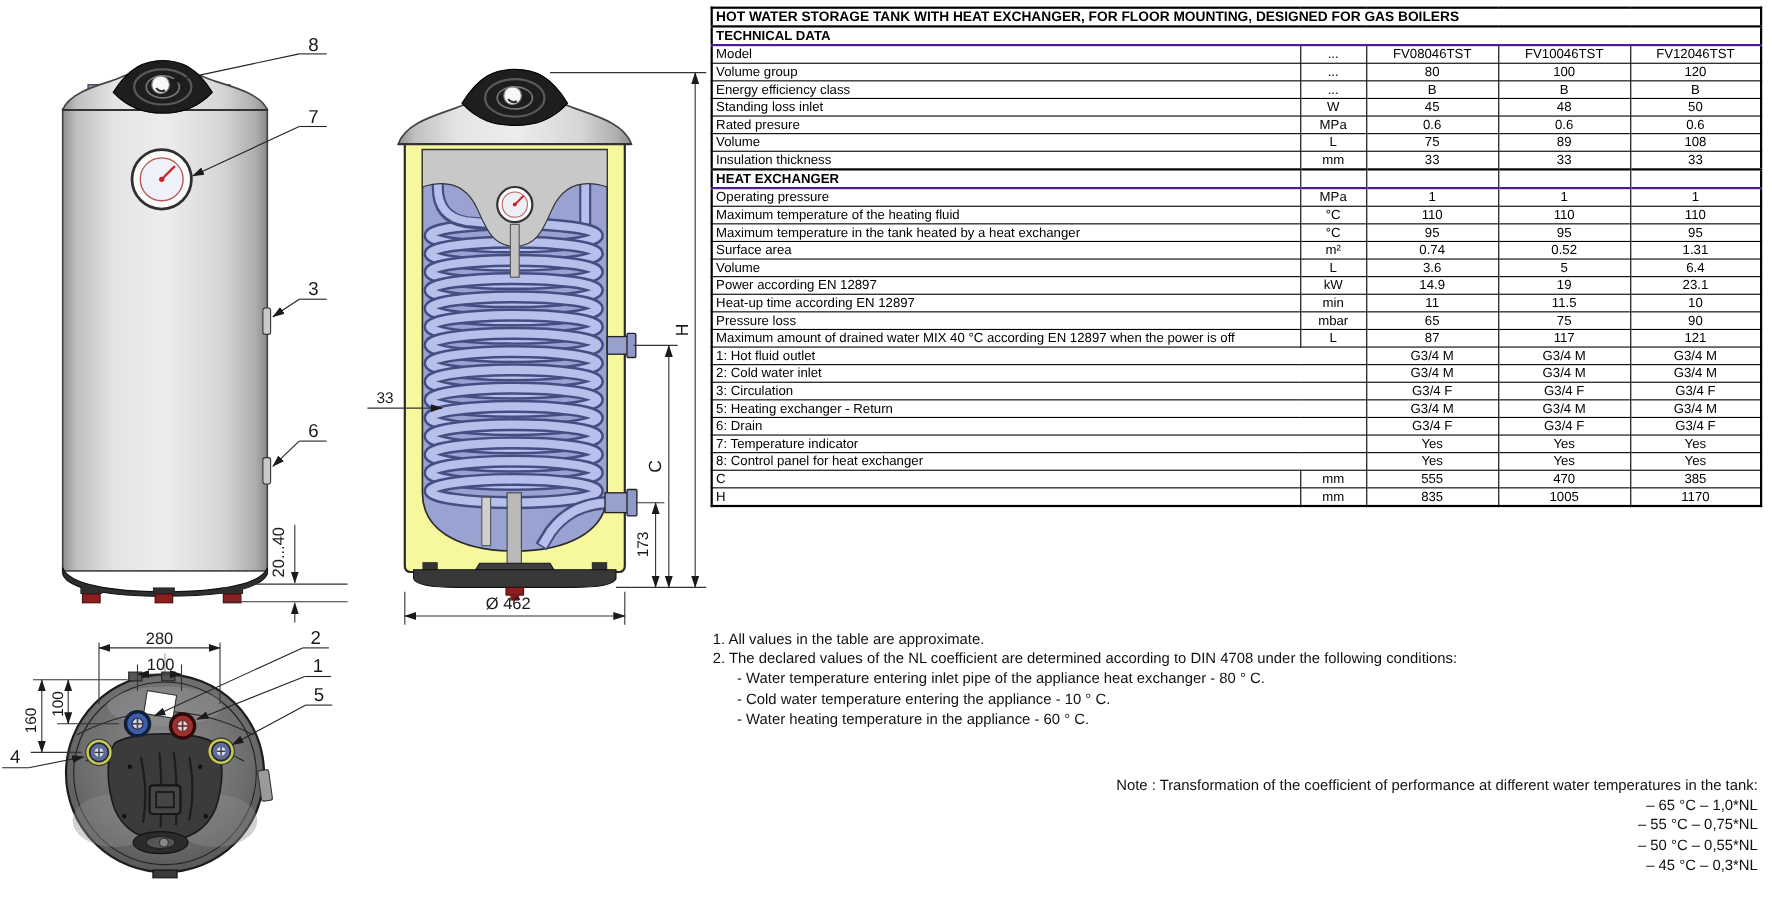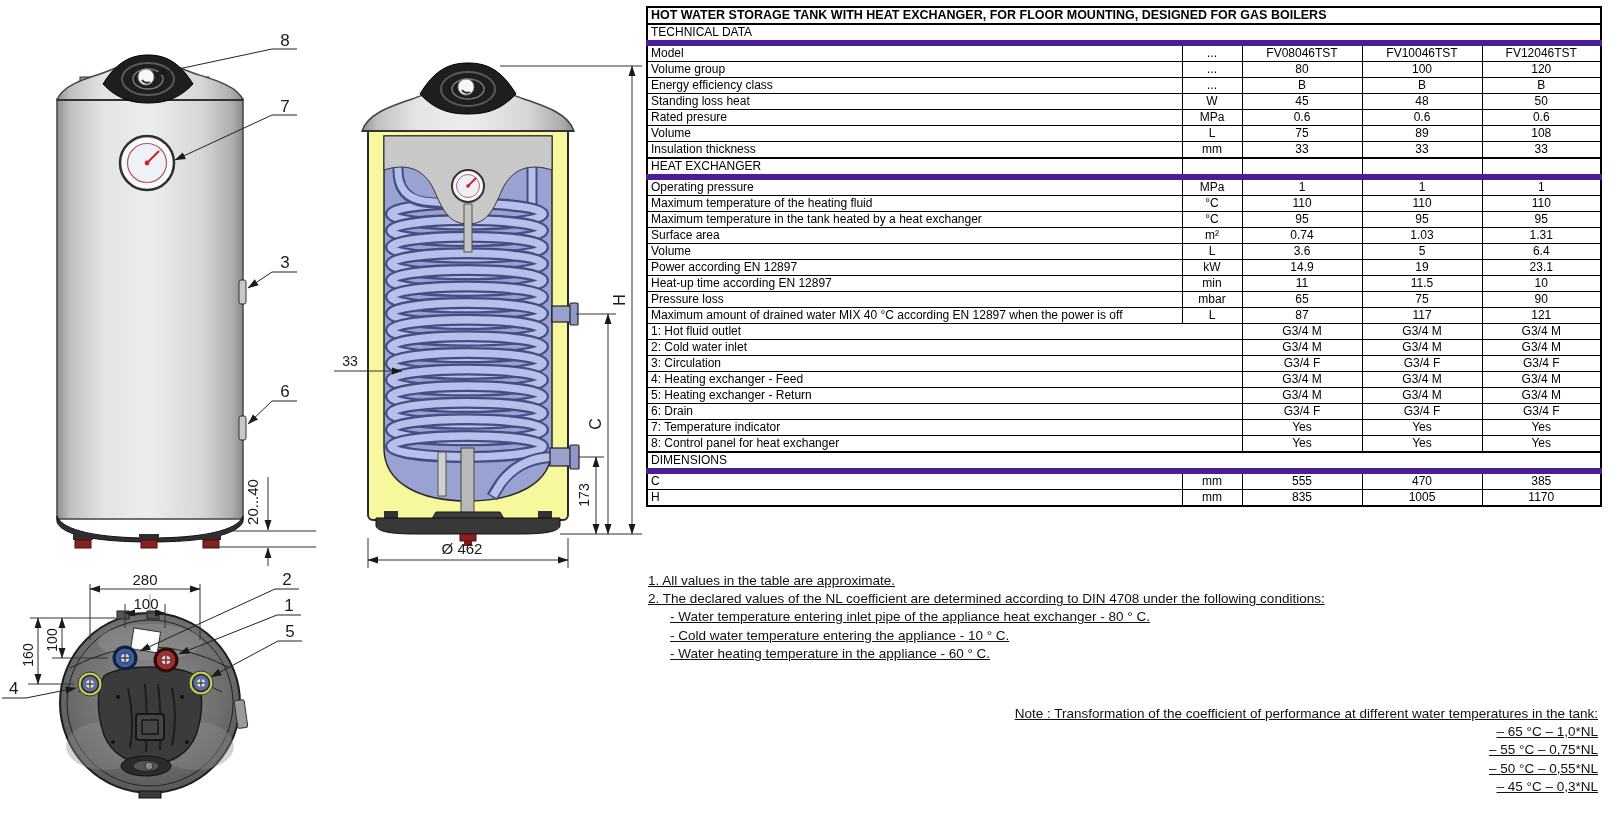--- a/index.html
+++ b/index.html
@@ -6,22 +6,22 @@
   body{width:1611px;height:824px;position:relative;overflow:hidden;
        font-family:"Liberation Sans",sans-serif;color:#000;}
   #drawing-area{position:absolute;left:0;top:0;width:646px;height:824px;}
   #spec-table{position:absolute;left:646px;top:6px;width:956px;border-collapse:collapse;
               table-layout:fixed;border:2px solid #000;}
   #spec-table td{border:1px solid #000;font-size:12px;height:15px;padding:0 3px;
                  vertical-align:middle;line-height:1.18;}
   #spec-table td.label{text-align:left;}
   #spec-table td.unit,#spec-table td.value{text-align:center;}
   #spec-table tr.title-row td{font-weight:bold;font-size:12.5px;margin-left:30px;}
-  #spec-table tr.section-row td{font-weight:normal;border-top:2px solid #000;border-bottom:6px solid #4c1d95;}
-  .notes{position:absolute;left:648px;width:950px;font-size:13.5px;line-height:18.2px;color:#111;text-decoration:underline;}
+  #spec-table tr.section-row td{font-weight:bold;border-top:2px solid #000;border-bottom:2px solid #4c1d95;}
+  .notes{position:absolute;left:648px;width:950px;font-size:13.5px;line-height:18.2px;color:#111;}
   #notes-list{top:572px;}
   #note-block-list{top:705px;text-align:right;}
   .note-line{white-space:pre;}
   .note-line.ind{padding-left:22px;}
   svg text{font-family:"Liberation Sans",sans-serif;fill:#1a1a1a;}
   .callout{font-size:17px;}
   .dim{font-size:15px;}
   .dim-sm{font-size:14px;}
 </style>
 </head>
@@ -332,21 +332,21 @@
         <td class="value">120</td>
       </tr>
       <tr>
         <td class="label">Energy efficiency class</td>
         <td class="unit">...</td>
         <td class="value">B</td>
         <td class="value">B</td>
         <td class="value">B</td>
       </tr>
       <tr>
-        <td class="label">Standing loss heat</td>
+        <td class="label">Standing loss inlet</td>
         <td class="unit">W</td>
         <td class="value">45</td>
         <td class="value">48</td>
         <td class="value">50</td>
       </tr>
       <tr>
         <td class="label">Rated presure</td>
         <td class="unit">MPa</td>
         <td class="value">0.6</td>
         <td class="value">0.6</td>
@@ -391,21 +391,21 @@
         <td class="label">Maximum temperature in the tank heated by a heat exchanger</td>
         <td class="unit">°C</td>
         <td class="value">95</td>
         <td class="value">95</td>
         <td class="value">95</td>
       </tr>
       <tr>
         <td class="label">Surface area</td>
         <td class="unit">m²</td>
         <td class="value">0.74</td>
-        <td class="value">1.03</td>
+        <td class="value">0.52</td>
         <td class="value">1.31</td>
       </tr>
       <tr>
         <td class="label">Volume</td>
         <td class="unit">L</td>
         <td class="value">3.6</td>
         <td class="value">5</td>
         <td class="value">6.4</td>
       </tr>
       <tr>
@@ -448,26 +448,20 @@
         <td class="value">G3/4 M</td>
         <td class="value">G3/4 M</td>
       </tr>
       <tr>
         <td colspan="2" class="label">3: Circulation</td>
         <td class="value">G3/4 F</td>
         <td class="value">G3/4 F</td>
         <td class="value">G3/4 F</td>
       </tr>
       <tr>
-        <td colspan="2" class="label">4: Heating exchanger - Feed</td>
-        <td class="value">G3/4 M</td>
-        <td class="value">G3/4 M</td>
-        <td class="value">G3/4 M</td>
-      </tr>
-      <tr>
         <td colspan="2" class="label">5: Heating exchanger - Return</td>
         <td class="value">G3/4 M</td>
         <td class="value">G3/4 M</td>
         <td class="value">G3/4 M</td>
       </tr>
       <tr>
         <td colspan="2" class="label">6: Drain</td>
         <td class="value">G3/4 F</td>
         <td class="value">G3/4 F</td>
         <td class="value">G3/4 F</td>
@@ -476,23 +470,20 @@
         <td colspan="2" class="label">7: Temperature indicator</td>
         <td class="value">Yes</td>
         <td class="value">Yes</td>
         <td class="value">Yes</td>
       </tr>
       <tr>
         <td colspan="2" class="label">8: Control panel for heat exchanger</td>
         <td class="value">Yes</td>
         <td class="value">Yes</td>
         <td class="value">Yes</td>
-      </tr>
-      <tr class="section-row">
-        <td colspan="5" class="label">DIMENSIONS</td>
       </tr>
       <tr>
         <td class="label">C</td>
         <td class="unit">mm</td>
         <td class="value">555</td>
         <td class="value">470</td>
         <td class="value">385</td>
       </tr>
       <tr>
         <td class="label">H</td>

